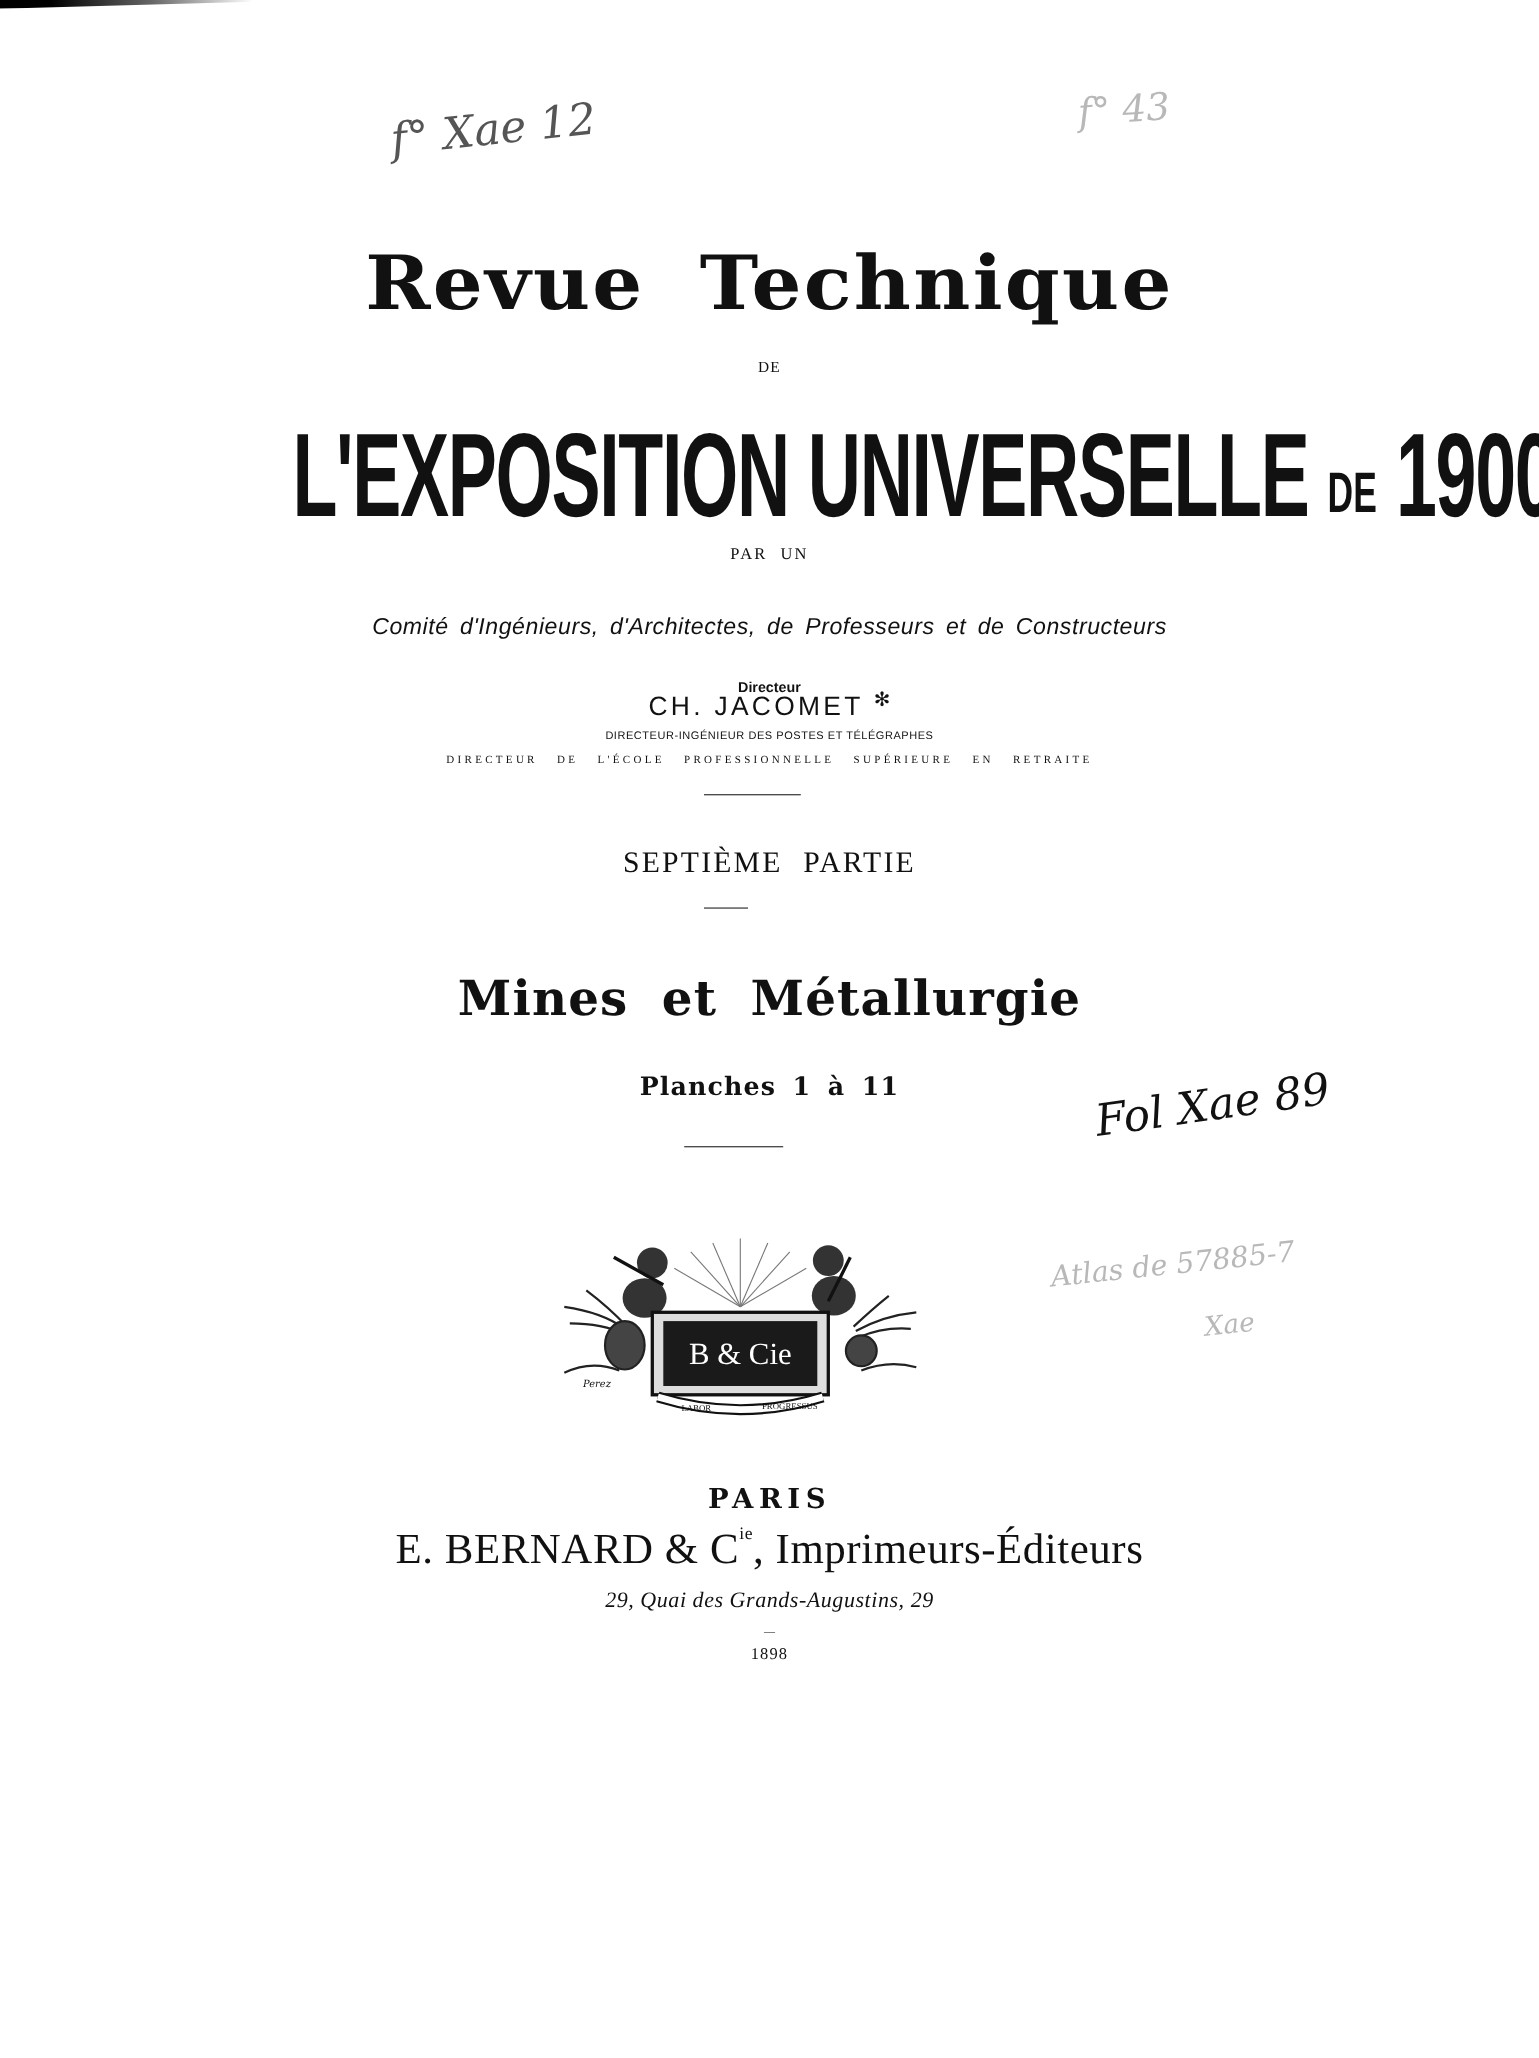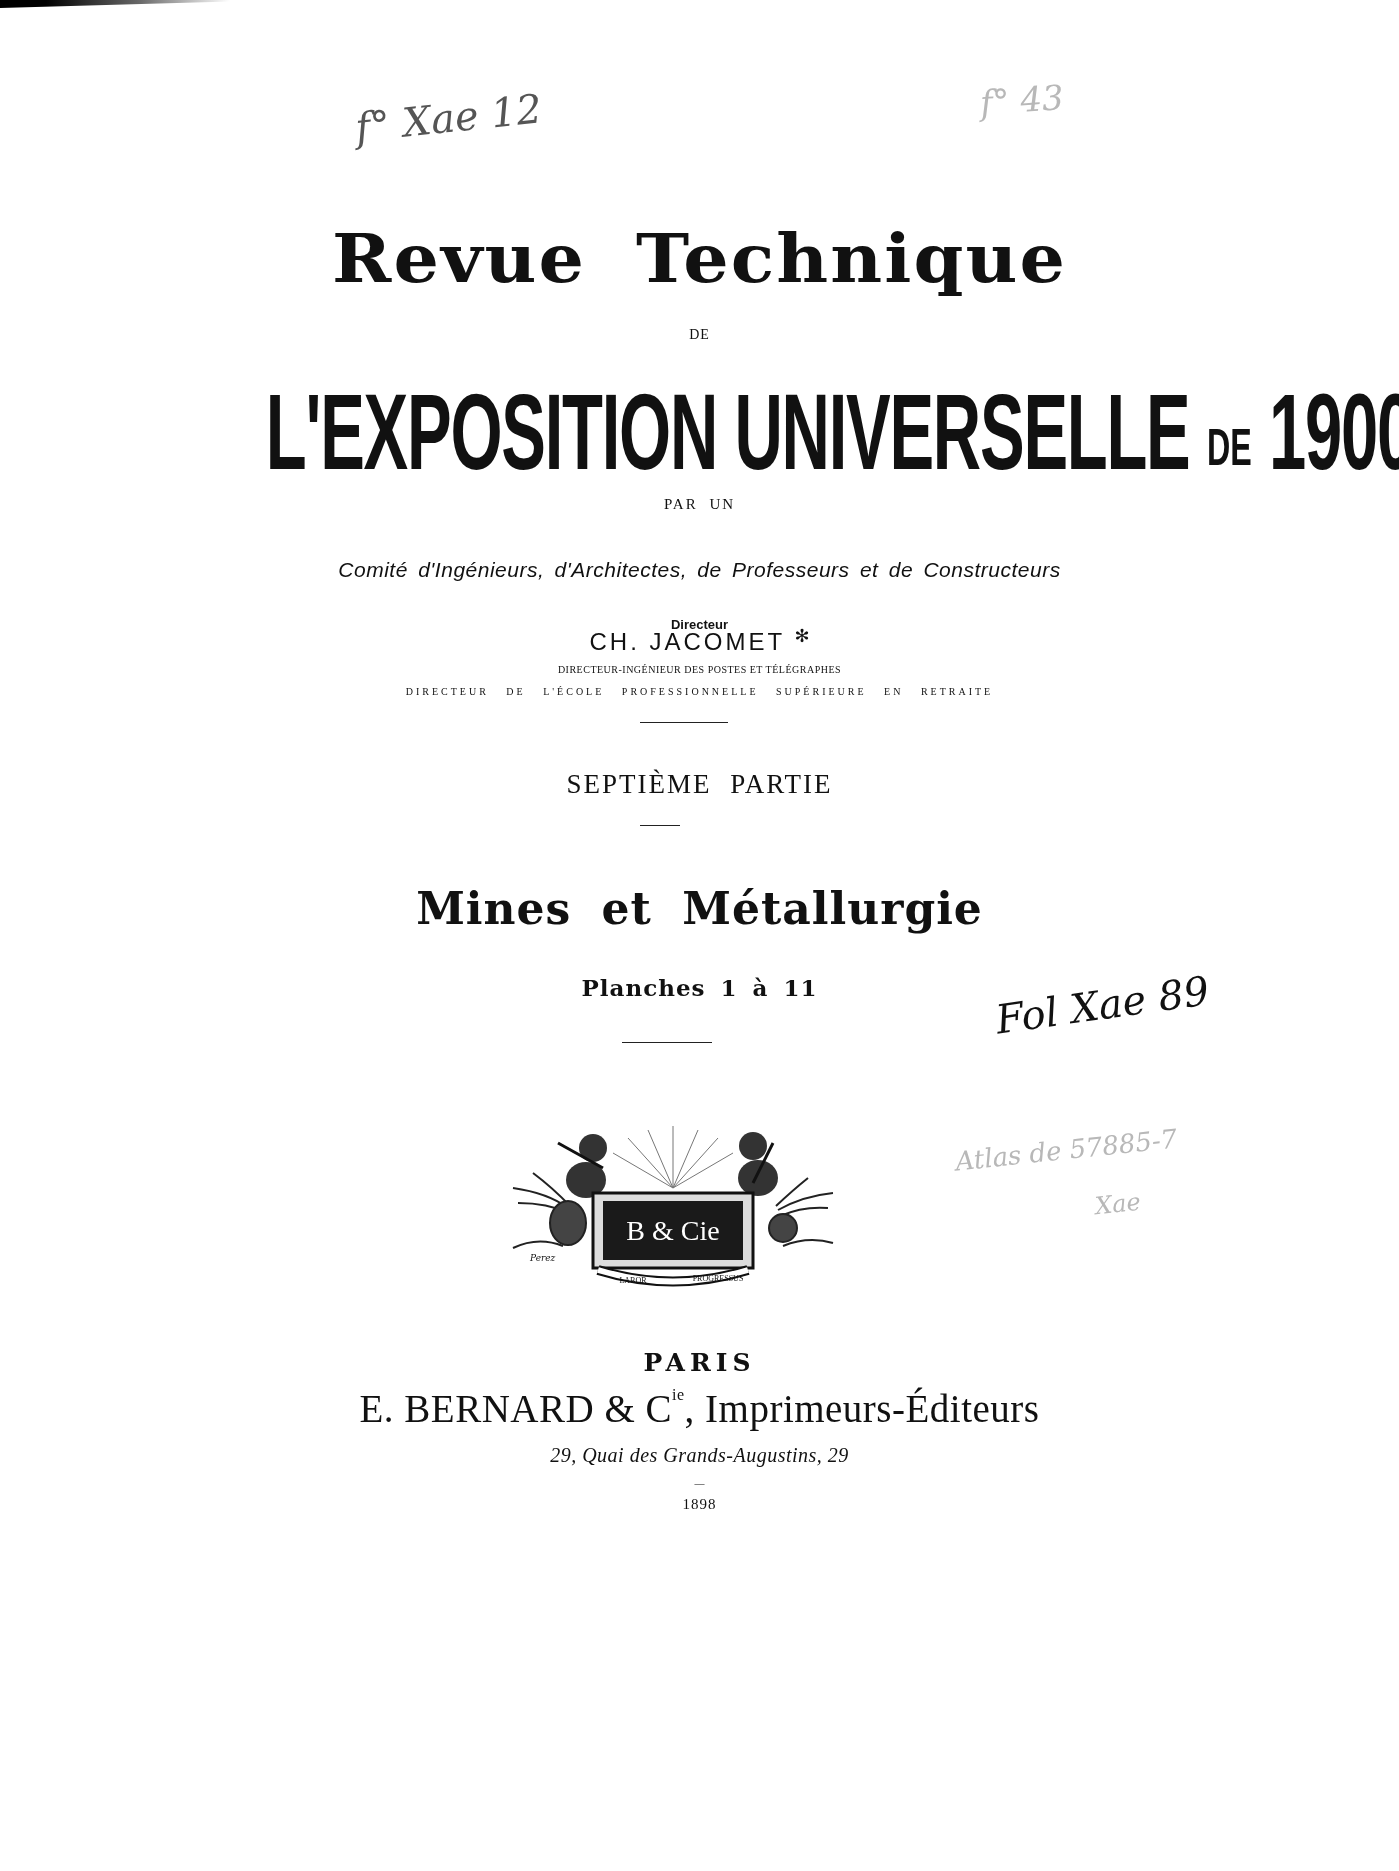--- a/index.html
+++ b/index.html
@@ -27,21 +27,21 @@
       top: 378px; font-family: "Liberation Sans", sans-serif; font-weight: bold;
       font-size: 108px; line-height: 108px; letter-spacing: -2px;
       transform: scaleX(0.62); transform-origin: center top; white-space: nowrap;
     }
     .title-expo .small-de { font-size: 52px; vertical-align: 4px; letter-spacing: 0; }
     .par-un { top: 496px; font-family: "Liberation Serif", serif; font-size: 15px; letter-spacing: 2px; word-spacing: 6px; }
     .comite { top: 558px; font-family: Liberation Sans, sans-serif; font-style: italic; font-size: 21px; letter-spacing: 0.5px; word-spacing: 4px; }
     .directeur-label { top: 617px; font-family: Liberation Sans, sans-serif; font-weight: bold; font-size: 13px; }
     .jacomet { top: 625px; font-family: Liberation Sans, sans-serif; font-size: 24px; letter-spacing: 3px; }
     .jacomet .star { font-size: 18px; vertical-align: 8px; letter-spacing: 0; }
-    .cred1 { top: 664px; font-family: Liberation Serif, serif; font-size: 10px; letter-spacing: 0.5px; }
+    .cred1 { top: 664px; font-family: Liberation Sans, sans-serif; font-size: 10px; letter-spacing: 0.5px; }
     .cred2 { top: 686px; font-family: "Liberation Serif", serif; font-size: 10px; letter-spacing: 3px; word-spacing: 12px; }
 
     .rule { position: absolute; height: 0; border-top: 1.5px solid #222; }
 
     .septieme { top: 769px; font-family: "Liberation Serif", serif; font-size: 27px; letter-spacing: 2px; word-spacing: 10px; }
     .mines { top: 883px; font-family: "DejaVu Serif", serif; font-weight: bold; font-size: 44px; letter-spacing: 1px; word-spacing: 14px; }
     .planches { top: 974px; font-family: "DejaVu Serif", serif; font-weight: bold; font-size: 23px; letter-spacing: 1px; word-spacing: 6px; }
 
     .emblem { position: absolute; left: 508px; top: 1118px; width: 330px; height: 180px; }
 

